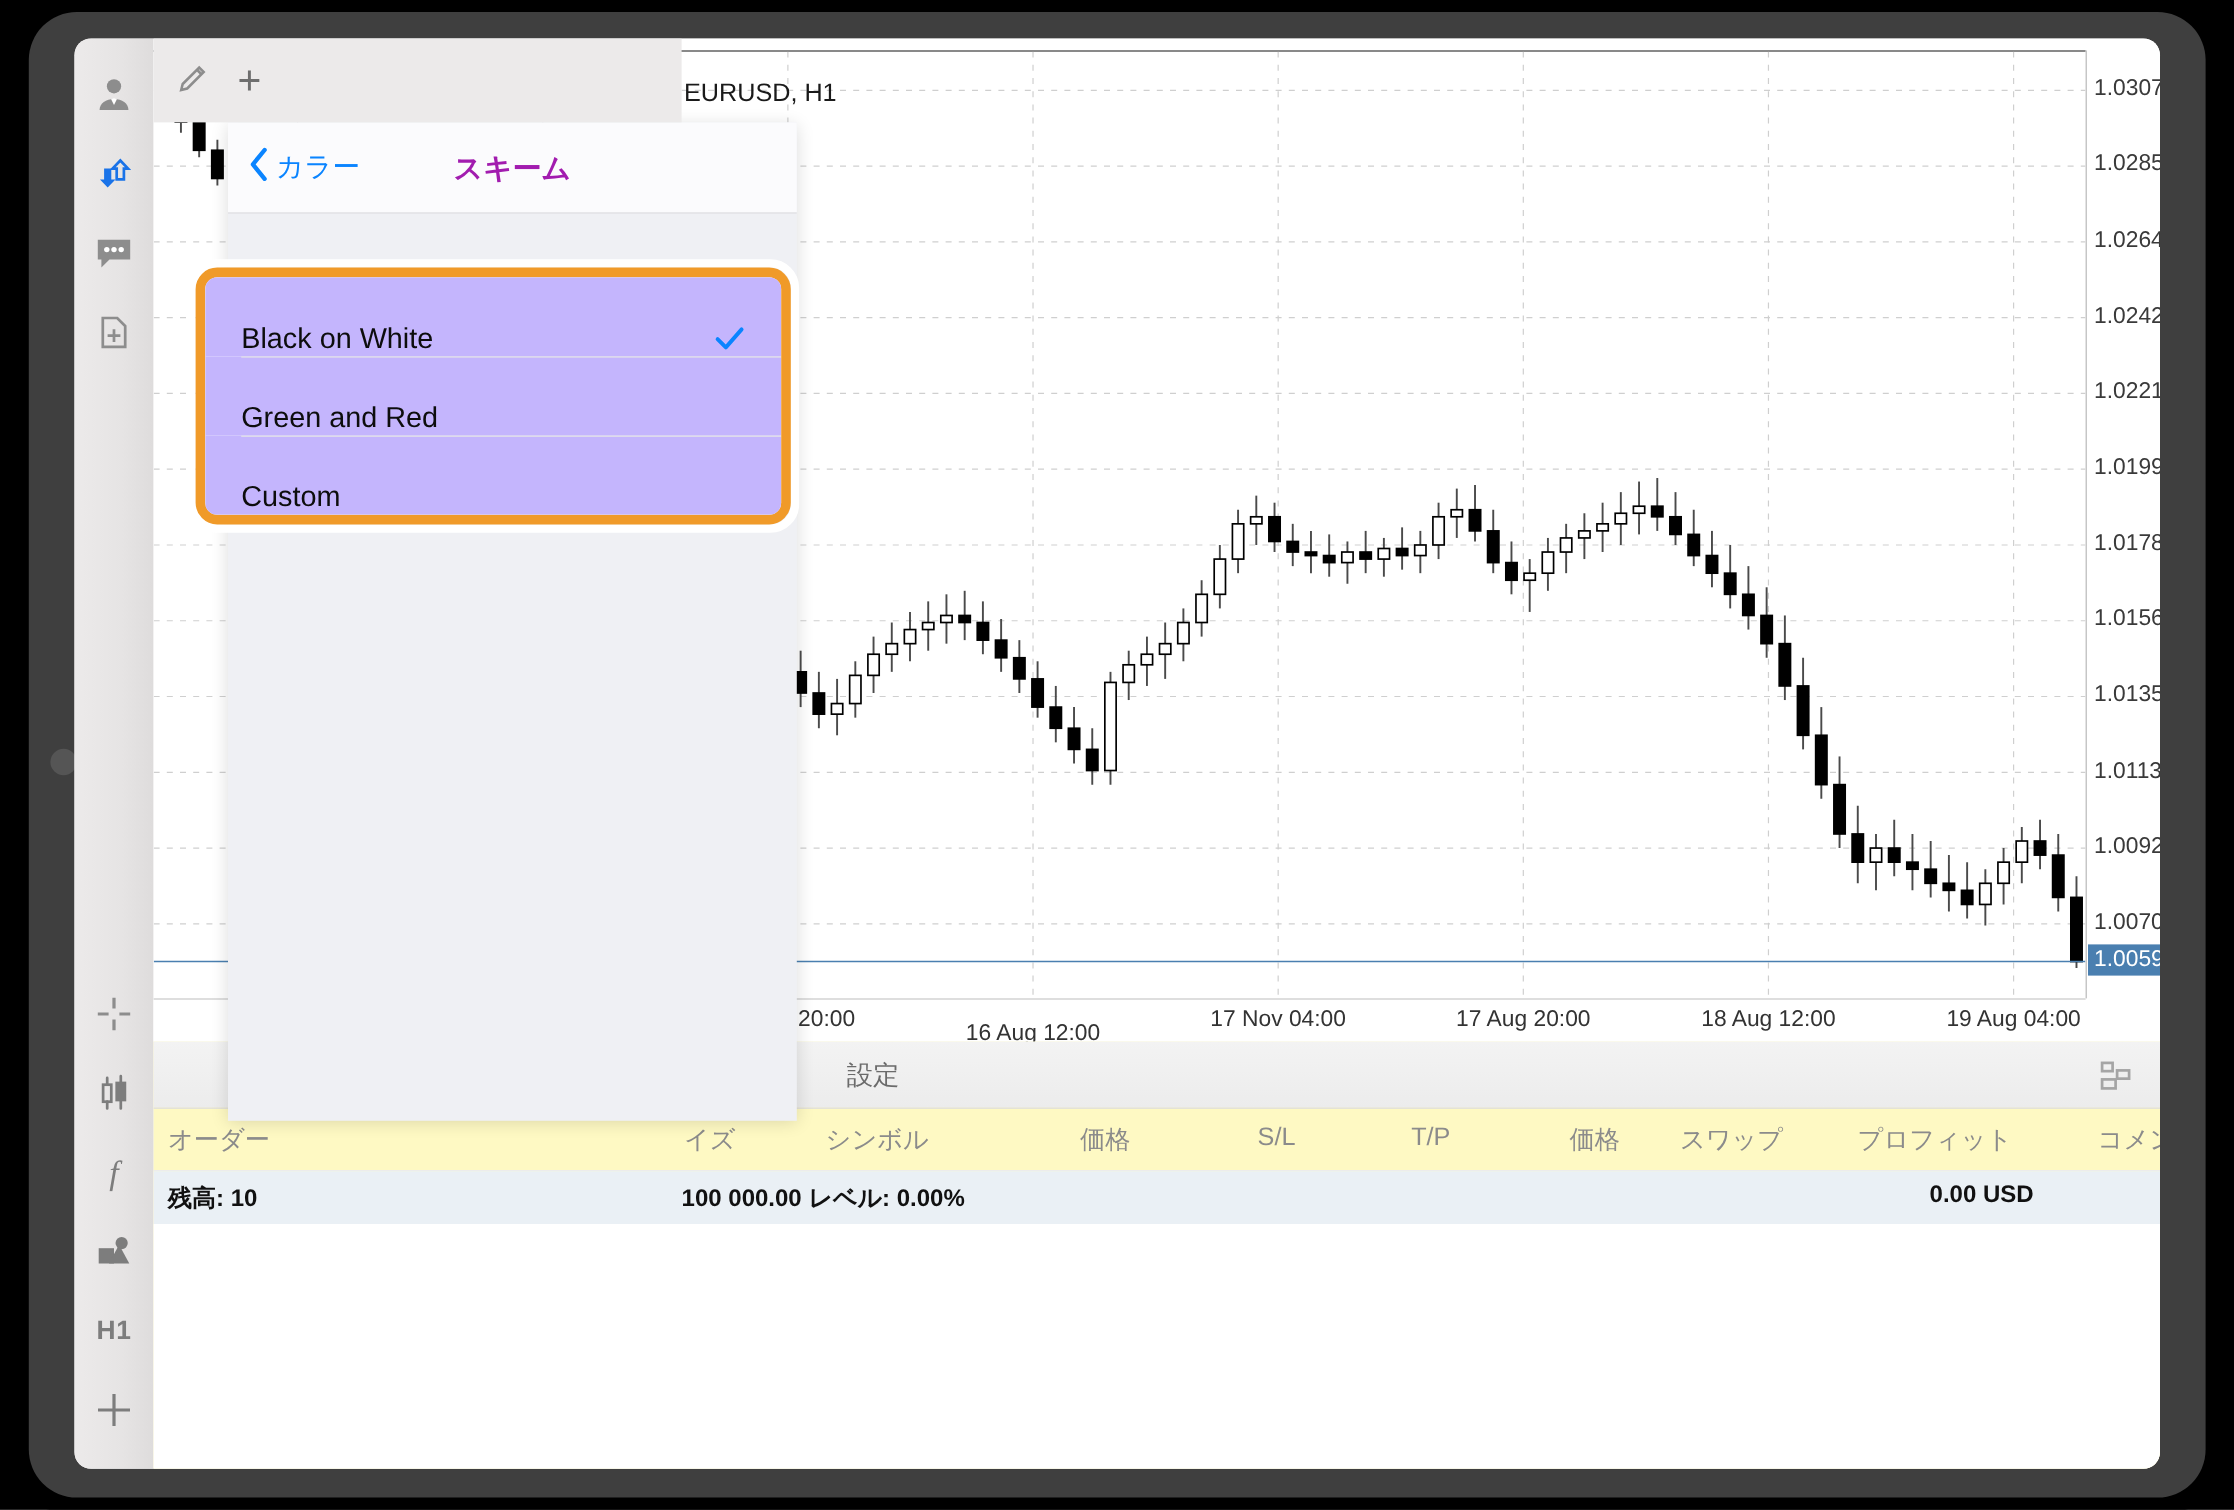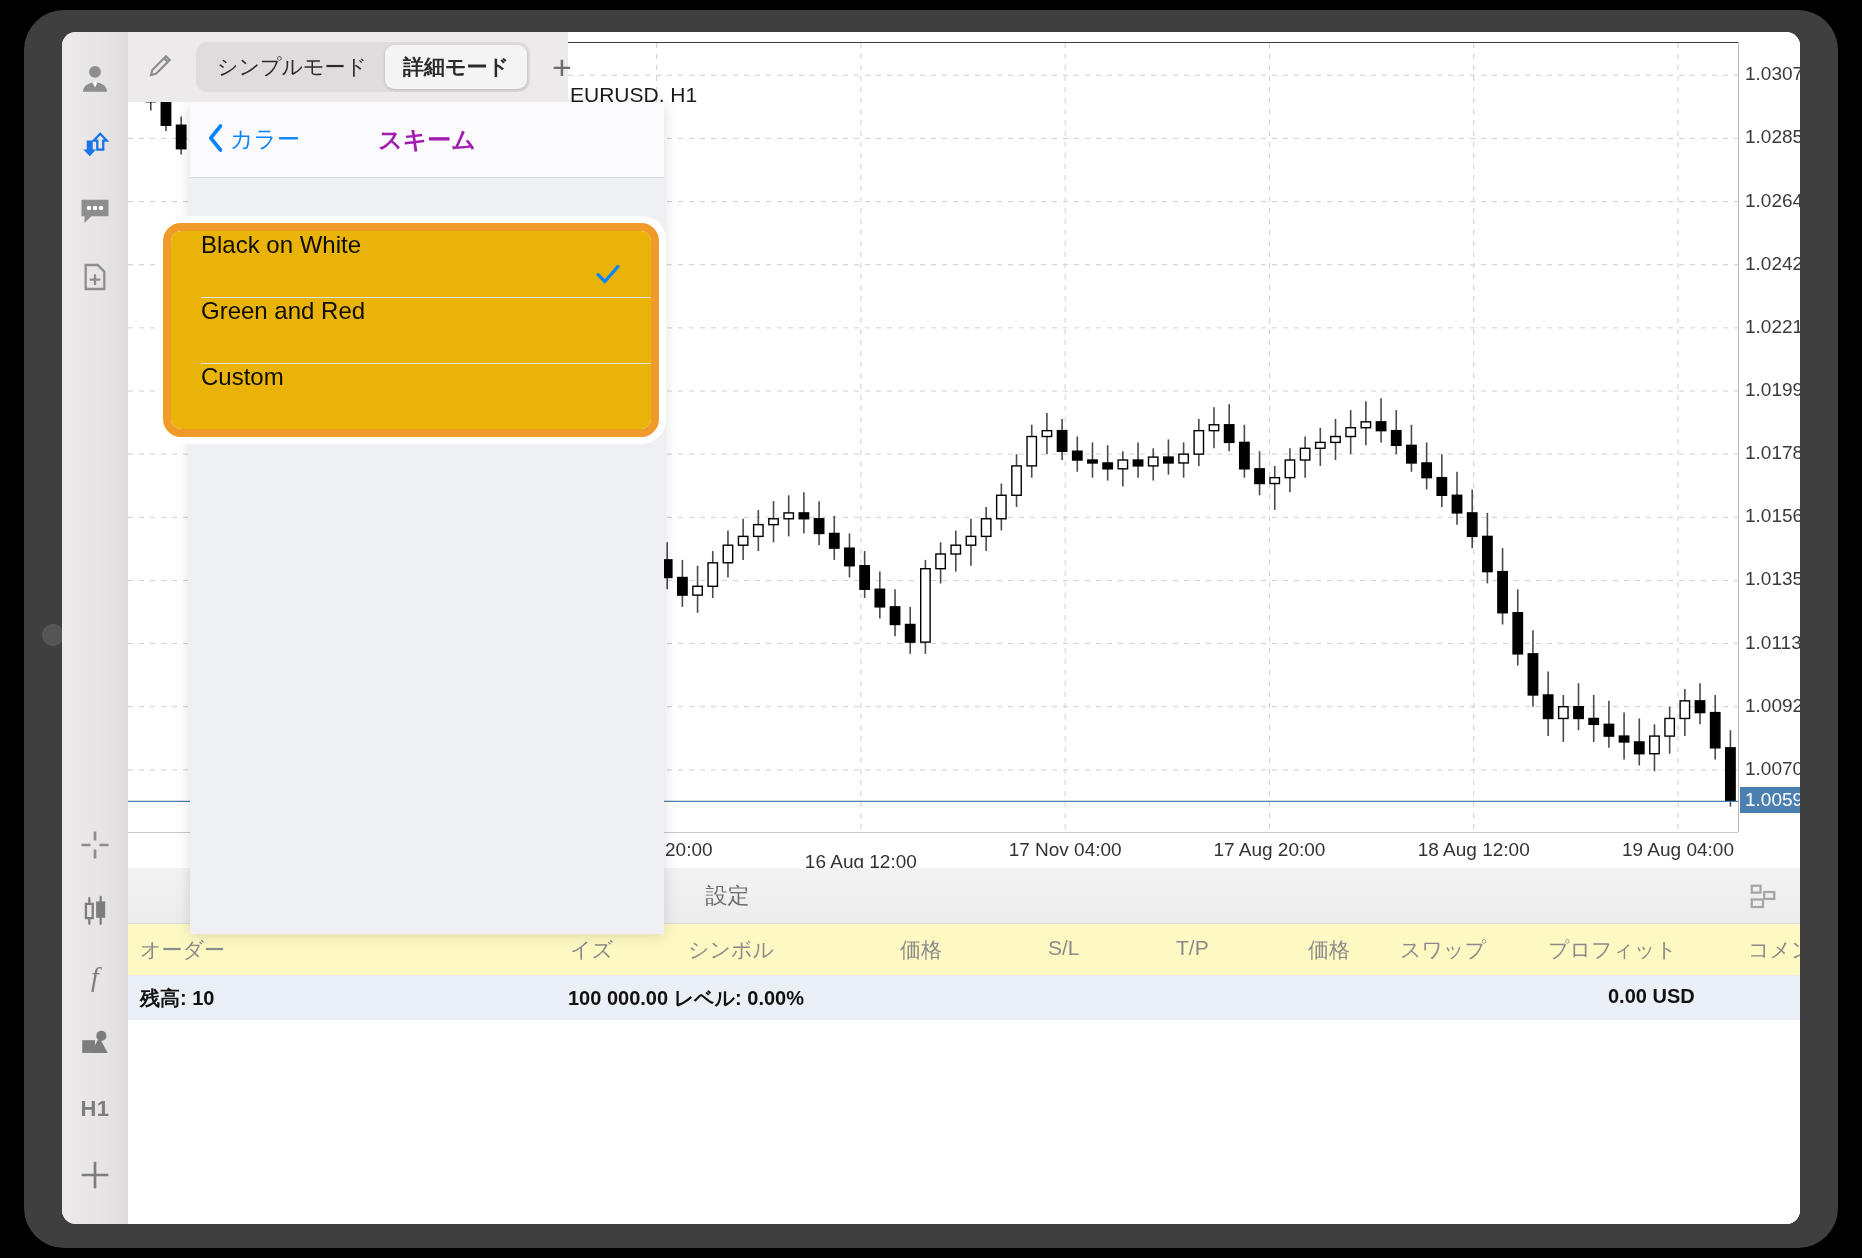--- a/index.html
+++ b/index.html
@@ -59,21 +59,20 @@
   
   #chart-region {
     position: absolute; left: 66px; top: 0;
     width: 1672px; height: 836px;
     background: #fff;
   }
   #chart-symbol {
     position: absolute; left: 442px; top: 34px;
     font-size: 21px; color: #1a1a1a; z-index: 4;
     white-space: nowrap;
-    margin-top: 17px;
   }
   #chart-plot {
     position: absolute; left: 0; top: 10px;
     width: 1610px; height: 790px;
     border-top: 1px solid #3c3c3c;
     overflow: hidden;
   }
   #chart-svg { display:block; }
   #price-axis {
     position: absolute; right: 0; top: 10px;
@@ -192,25 +191,24 @@
   }
   #scheme-list-outline {
     border: 8px solid #f09a29;
     border-radius: 18px;
     background: #fff;
     overflow: hidden;
   }
   .scheme-row {
     position: relative;
     height: 66px;
-    display: flex; align-items: flex-start;
+    display: flex; align-items: flex-end;
     padding: 0 28px 0 30px;
-    background: #eab308;
+    background: #c4b5fd;
     cursor: pointer;
-    flex-direction: column;
   }
   .scheme-row + .scheme-row::before {
     content: ""; position: absolute;
     left: 30px; right: 0; top: 0; height: 1px;
     background: #e3e3e6;
   }
   .scheme-label { font-size: 24px; color: #0d0d0d; }
   .scheme-check {
     margin-left: auto; color: #0a84ff;
     display: flex; align-items: center;
@@ -619,24 +617,20 @@
     <div id="bp-blank"></div>
   </div>
 
   <div id="top-tabbar">
     <div id="pencil-icon">
       <svg width="30" height="30" viewBox="0 0 24 24" fill="none" stroke="#8d8d8d" stroke-width="1.7">
         <path d="M4 20l1-4L16 5l3 3L8 19z"></path>
         <path d="M14.5 6.5l3 3"></path>
       </svg>
     </div>
-    <div id="mode-segment">
-      <div class="mode-tab">シンプルモード</div>
-      <div class="mode-tab active">詳細モード</div>
-    </div>
     <div id="add-tab">+</div>
   </div>
 
   <div id="settings-panel">
     <div id="panel-navbar">
       <div id="back-button">
         <span id="back-chevron">
           <svg width="20" height="30" viewBox="0 0 12 20" fill="none" stroke="#0a84ff" stroke-width="2.4" stroke-linecap="round" stroke-linejoin="round">
             <path d="M9 2 2.5 10 9 18"></path>
           </svg>

